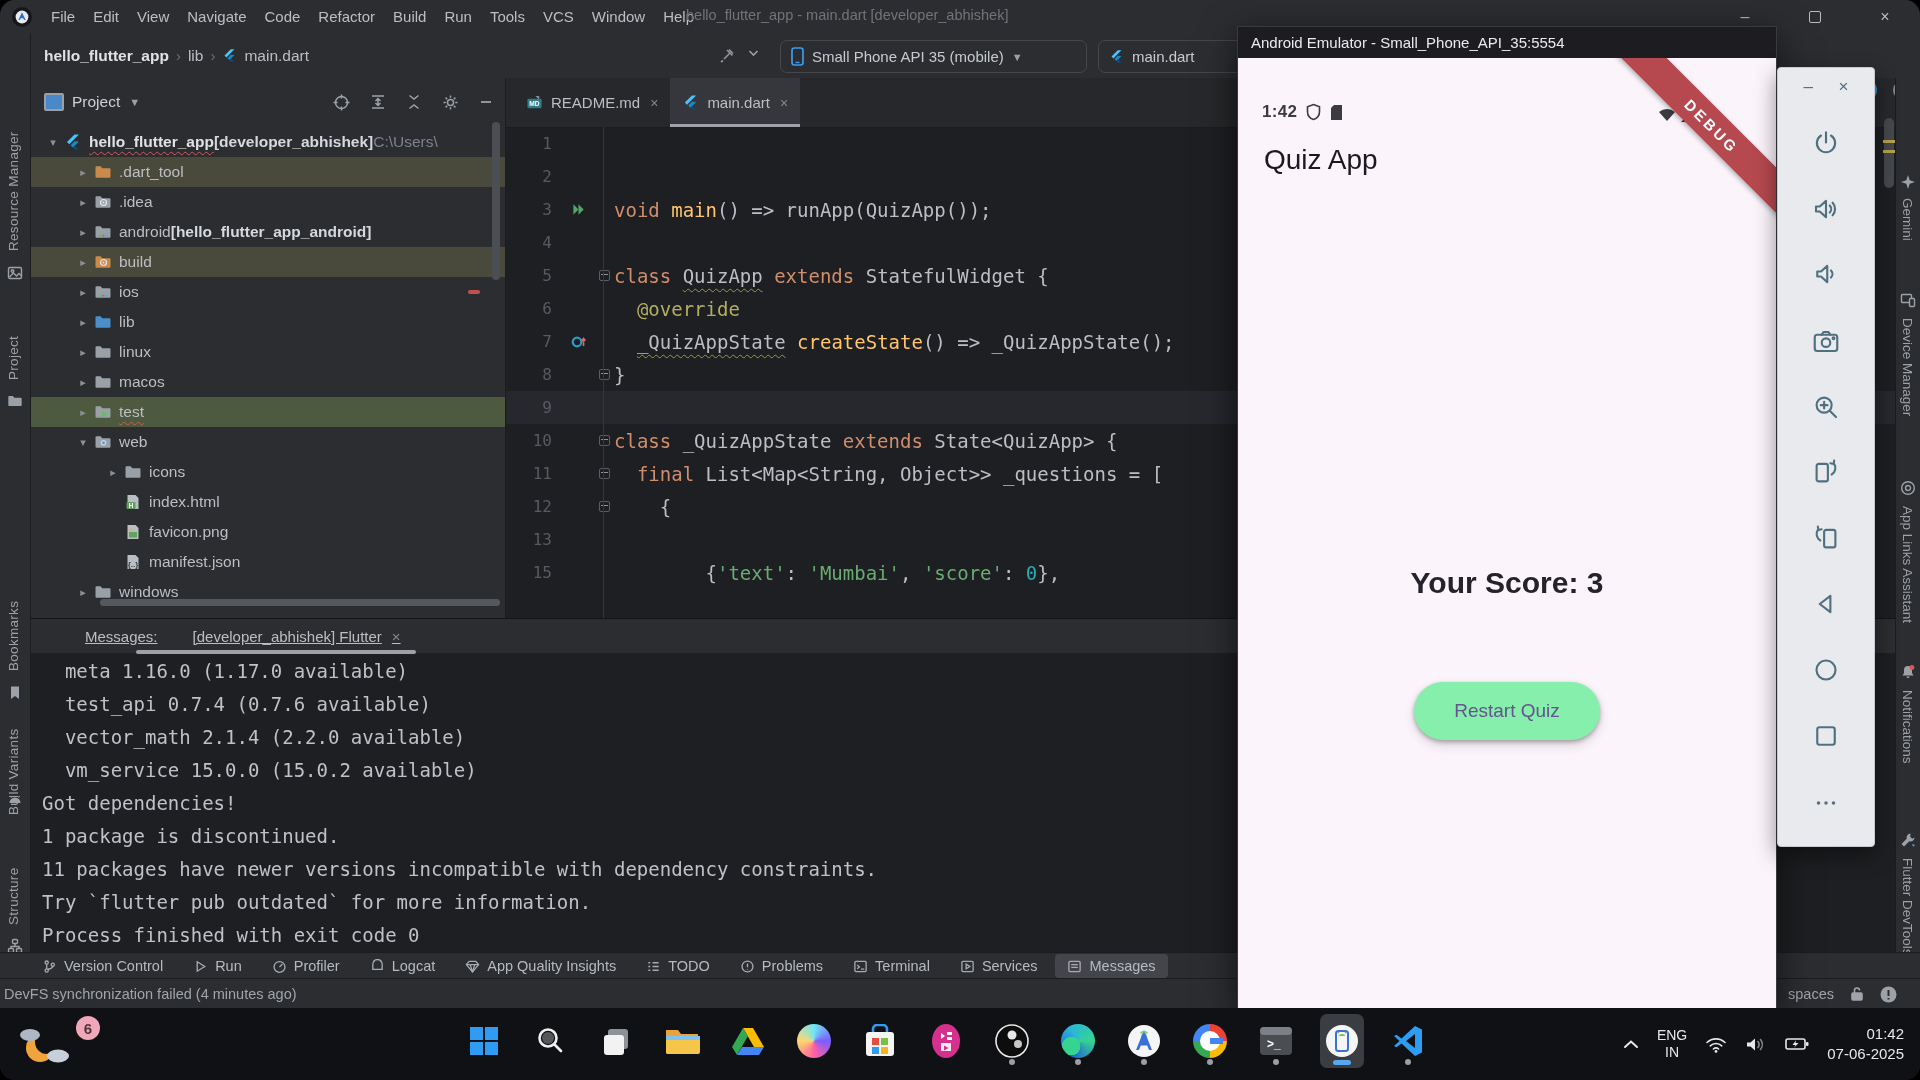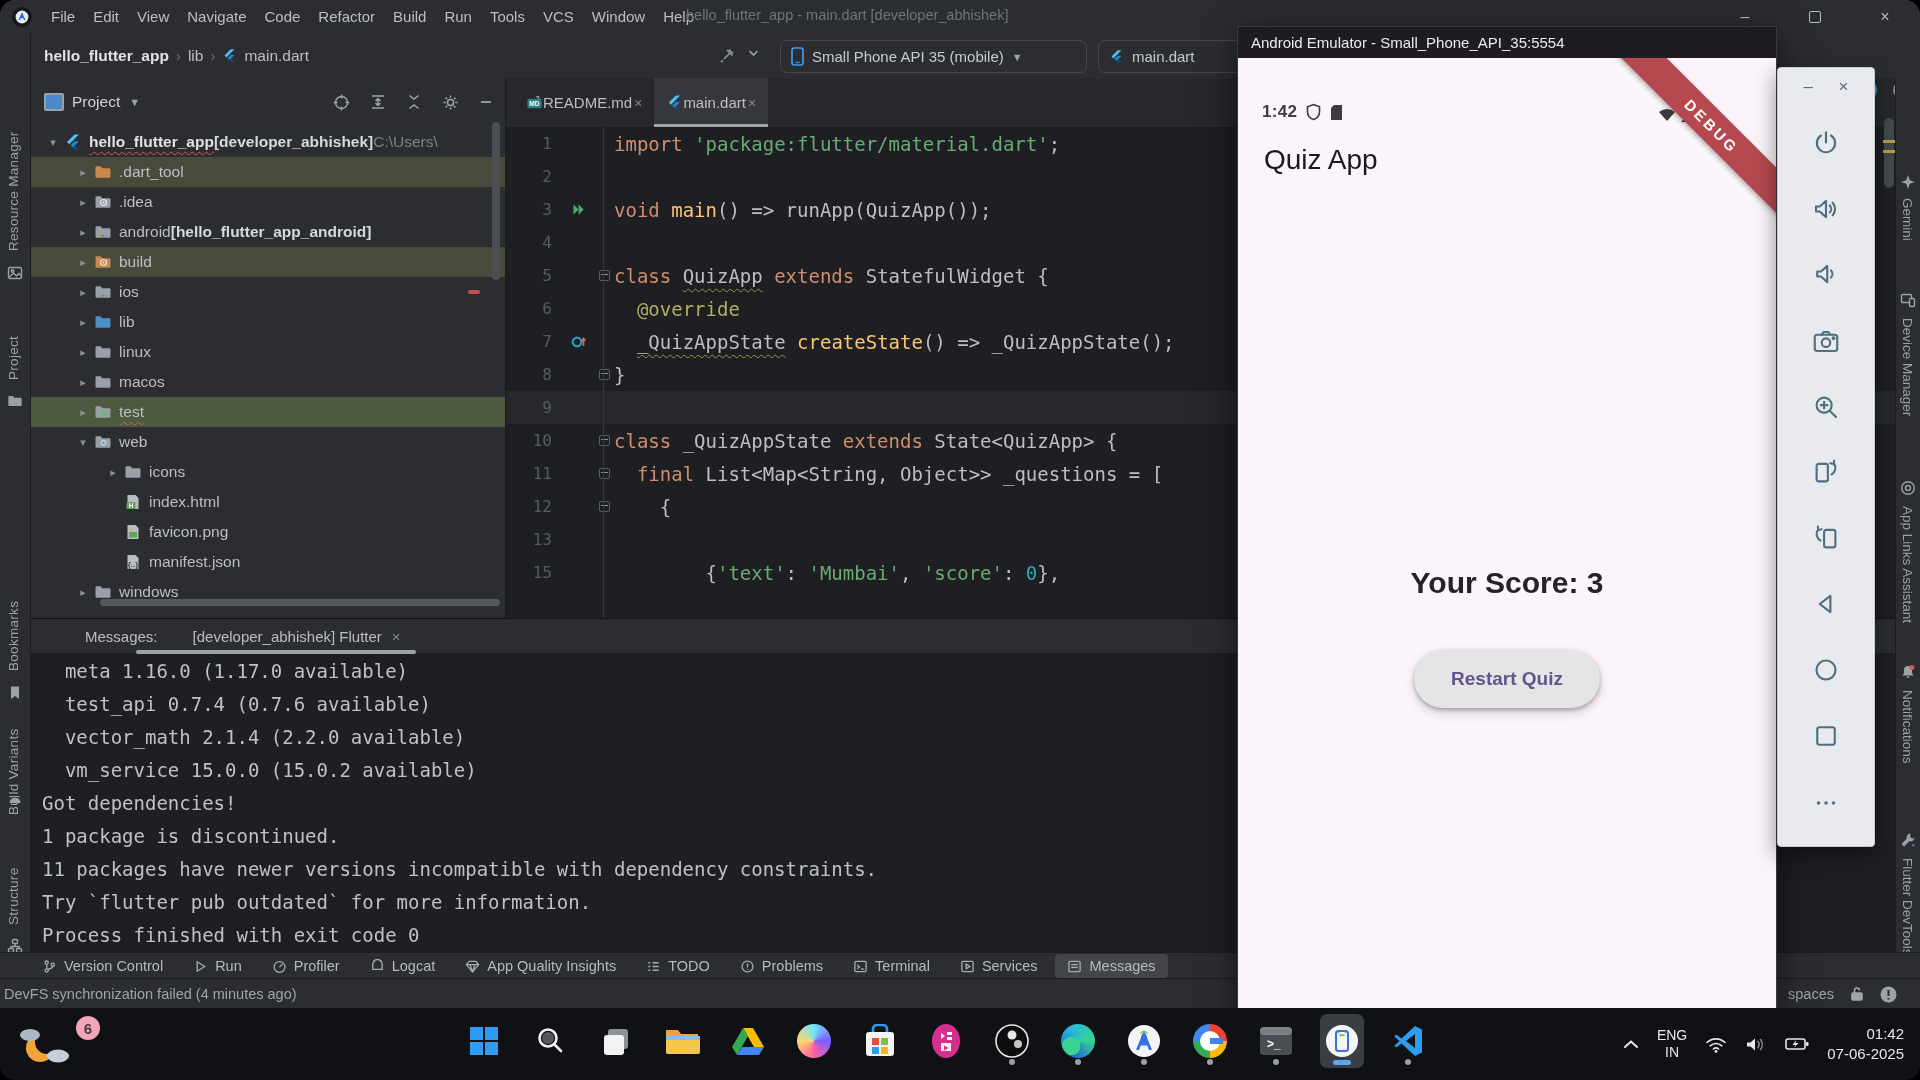--- a/index.html
+++ b/index.html
@@ -59,21 +59,21 @@
   .sq-red{text-decoration:underline wavy #cf5b56;text-decoration-thickness:1px;text-underline-offset:4px;}
   .row-olive{background:#4a4a3c;}
   .row-sel{background:#4d5a40;}
   .pp-hscroll{position:absolute;left:70px;top:521px;width:468px;height:7px;background:#55585d;border-radius:4px;max-width:400px;}
   .pp-vthumb{position:absolute;left:462px;top:44px;width:8px;height:158px;background:#4b4e53;border-radius:4px;}
   .pp-redmark{position:absolute;left:438px;top:212px;width:12px;height:4px;background:#c35050;border-radius:2px;}
 
   
   .editor{position:absolute;left:506px;top:78px;width:1390px;height:540px;background:#1e1f22;overflow:hidden;}
   .tabbar{position:absolute;left:0;top:0;width:100%;height:49px;background:#26282b;border-bottom:1px solid #1b1c1e;display:flex;align-items:stretch;padding-left:8px;}
-  .tab{display:flex;align-items:center;padding:0 12px;font-size:15px;color:#bcbec4;position:relative;}
+  .tab{display:flex;align-items:center;gap:8px;padding:0 12px;font-size:15px;color:#bcbec4;position:relative;}
   .tab.active{background:#35373c;}
   .tab.active::after{content:"";position:absolute;left:0;right:0;bottom:0;height:3px;background:#a0a4aa;}
   .tab .close{color:#84888e;font-size:14px;margin-left:2px;}
   .code-area{position:absolute;left:0;top:49px;width:100%;}
   .cl{height:33px;display:flex;align-items:center;}
   .cl.current{background:#26282e;}
   .ln{width:46px;text-align:right;padding-right:10px;color:#575b61;font-size:16px;flex:none;}
   .gut{width:32px;flex:none;display:flex;align-items:center;justify-content:center;}
   .foldc{width:20px;flex:none;display:flex;align-items:center;justify-content:center;}
   .fold-box{width:9px;height:9px;border:1px solid #5a5e64;border-radius:2px;background:#1e1f22;position:relative;}
@@ -81,21 +81,21 @@
   .codeline{white-space:pre;font-size:19px;}
   .guide{position:absolute;left:97px;top:49px;width:1px;height:491px;background:#34363a;}
   .kw{color:#cf8e6d;} .str{color:#6aab73;} .num{color:#2aacb8;} .fn{color:#ffc66d;}
   .ann{color:#b3ae60;} .pl{color:#bcbec4;}
   .wsq{color:#bcbec4;text-decoration:underline wavy #9c9351;text-decoration-thickness:1px;text-underline-offset:5px;}
   .ed-vthumb{position:absolute;right:2px;top:40px;width:10px;height:70px;background:#45484d;border-radius:5px;}
   .ed-mark{position:absolute;right:1px;width:12px;height:3px;background:#b6a14c;}
 
   
   .messages{position:absolute;left:30px;top:618px;width:1866px;height:334px;background:#1e1f22;border-top:1px solid #131415;}
-  .msg-header{position:absolute;left:0;top:0;width:100%;height:34px;background:#2b2d30;display:flex;align-items:center;font-size:15px;}
+  .msg-header{position:absolute;left:0;top:0;width:100%;height:34px;background:#2b2d30;display:flex;align-items:center;font-size:15px;text-decoration:underline;}
   .msg-label{margin-left:55px;color:#bcbec4;}
   .msg-tab{margin-left:35px;color:#bcbec4;display:flex;align-items:center;gap:10px;height:100%;position:relative;}
   .msg-tab .close{color:#84888e;}
   .msg-underline{position:absolute;left:106px;top:31px;width:280px;height:4px;background:#9da1a6;border-radius:2px;}
   .console{position:absolute;left:0;top:36px;width:100%;}
   .console div{height:33px;line-height:33px;font-size:19px;color:#bfc1c7;white-space:pre;padding-left:12px;}
 
   
   .bottombar{position:absolute;left:0;top:952px;width:1920px;height:26px;background:#2b2d30;border-top:1px solid #1b1c1e;
              display:flex;align-items:center;gap:6px;padding-left:30px;z-index:1;}
@@ -115,23 +115,23 @@
   .emu-app{position:absolute;left:0;top:31px;width:100%;height:951px;background:#fbf4fa;overflow:hidden;}
   .emu-status{position:absolute;left:24px;top:44px;display:flex;align-items:center;gap:9px;color:#3c3b41;}
   .emu-status .t{font-size:17px;font-weight:700;letter-spacing:.3px;}
   .emu-status-right{position:absolute;right:64px;top:48px;display:flex;align-items:center;gap:5px;color:#3c3b41;}
   .ribbon-wrap{position:absolute;right:0;top:0;width:170px;height:170px;overflow:hidden;pointer-events:none;}
   .ribbon{position:absolute;left:-34px;top:52px;width:280px;height:32px;background:#b5494f;transform:rotate(45deg);
           display:flex;align-items:center;justify-content:center;color:#fff;font-weight:700;font-size:15px;
           letter-spacing:3px;box-shadow:0 2px 5px rgba(0,0,0,.3);}
   .emu-apptitle{position:absolute;left:26px;top:86px;font-size:28px;color:#1b191f;}
   .emu-score{position:absolute;left:0;top:508px;width:100%;text-align:center;font-size:30px;font-weight:700;color:#24222a;}
-  .emu-restart{position:absolute;left:50%;top:592px;transform:translateX(-50%);width:186px;height:58px;border-radius:29px;
-               background:#e5e5e5;box-shadow:0 2px 4px rgba(0,0,0,.28),0 5px 12px rgba(0,0,0,.14);
-               display:flex;align-items:center;justify-content:center;font-size:19px;font-weight:700;color:#63548e;}
+  .emu-restart{position:absolute;left:50%;top:624px;transform:translateX(-50%);width:186px;height:58px;border-radius:29px;
+               background:#86efac;box-shadow:0 2px 4px rgba(0,0,0,.28),0 5px 12px rgba(0,0,0,.14);
+               display:flex;align-items:center;justify-content:center;font-size:19px;font-weight:400;color:#63548e;}
 
   
   .emu-controls{position:absolute;left:1777px;top:67px;width:96px;height:778px;background:#e8eaed;border:1px solid #c7cbd1;
                 border-radius:4px;z-index:6;box-shadow:0 8px 22px rgba(0,0,0,.45);}
   .ec-top{position:absolute;left:0;top:6px;width:100%;height:26px;display:flex;align-items:center;justify-content:space-evenly;color:#4f6d7e;font-size:17px;}
   .emu-item{position:absolute;left:50%;transform:translate(-50%,-50%);width:34px;height:34px;display:flex;align-items:center;justify-content:center;}
   .emu-item svg{width:30px;height:30px;stroke:#51707f;stroke-width:1.7;fill:none;stroke-linecap:round;stroke-linejoin:round;}
 
   
   .taskbar{position:absolute;left:0;top:1008px;width:1920px;height:72px;background:#101114;z-index:9;}
@@ -566,21 +566,20 @@
             </span>
      <span>main.dart</span>
             <span class="close">×</span>
    </div>
         </div>
       <div class="code-area">
           <div class="cl">
      <span class="ln mono">1</span>
      <span class="gut"></span>
      <span class="foldc"></span>
-     <span class="codeline mono"><span class="kw">import </span><span class="str">'package:flutter/material.dart'</span><span class="pl">;</span></span>
    </div>
           <div class="cl">
      <span class="ln mono">2</span>
      <span class="gut"></span>
      <span class="foldc"></span>
      <span class="codeline mono"></span>
    </div>
           <div class="cl">
      <span class="ln mono">3</span>
      <span class="gut">

